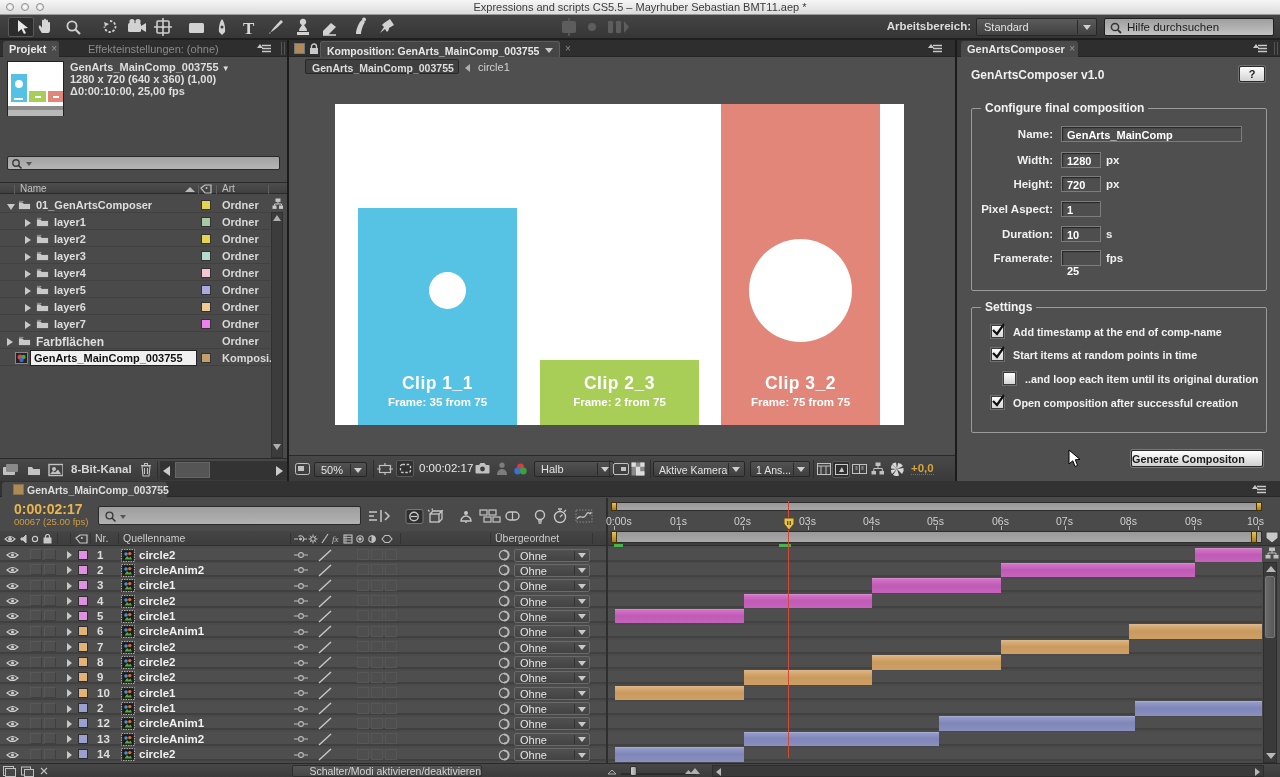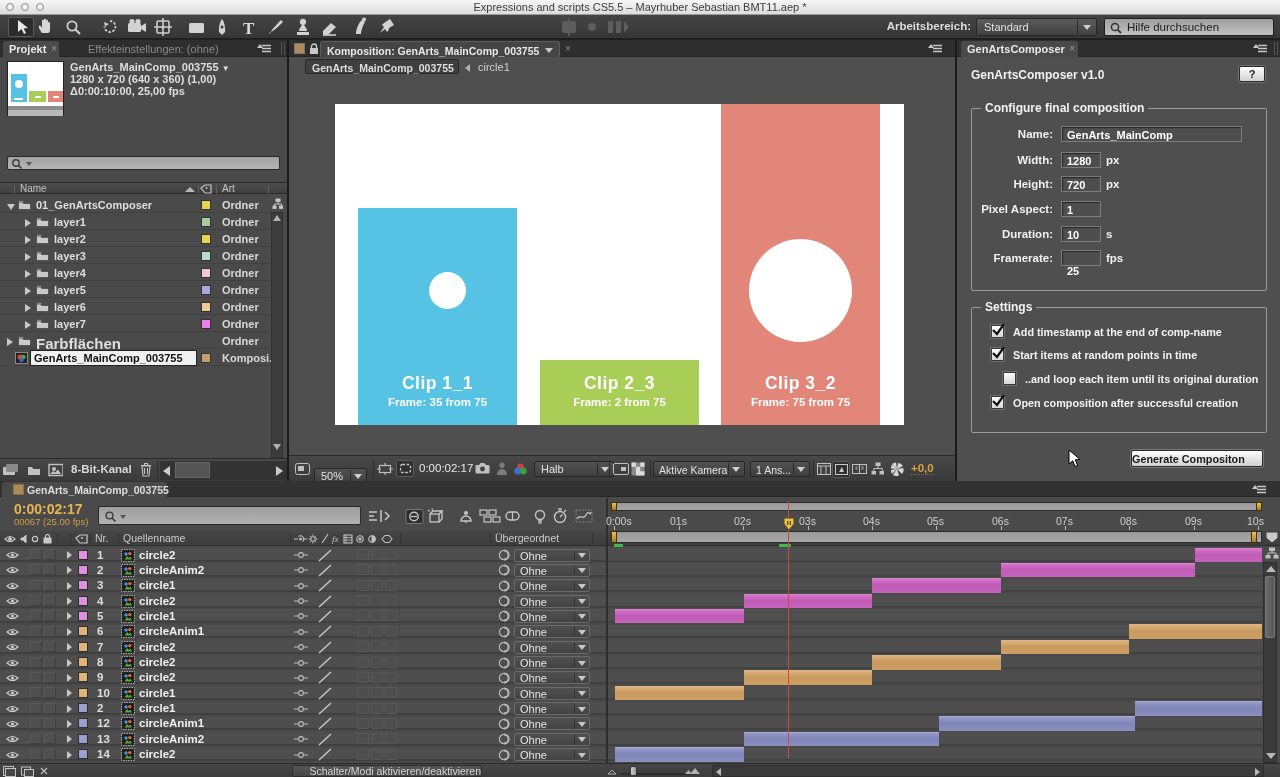--- a/index.html
+++ b/index.html
@@ -187,21 +187,21 @@
       <path d="M0.5 2 h4 l1.2 1.5 h6.8 v6 h-12 Z M0.5 2 v-1.2 h4.5 l1 1.2" fill="#c9c9c9" stroke="#3e3e3e" stroke-width="0.7"></path>
     </svg>
 <div class="tx b" style="left:54px;top:278px;font-size:11px">layer7</div>
 <div class="a" style="left:201px;top:279px;width:10px;height:10px;background:#f07ff0;border:1px solid #333"></div>
 <div class="tx b" style="left:222px;top:278px;font-size:11px;color:#d8d8d8">Ordner</div>
 <div class="a" style="left:0;top:293px;width:270px;height:16px;border-bottom:1px solid #414141"></div>
 <div class="a" style="left:7px;top:298px;width:0;height:0;border-top:4.5px solid transparent;border-bottom:4.5px solid transparent;border-left:6px solid #c8c8c8"></div>
 <svg class="a" style="left:18px;top:296px" width="13" height="10" viewBox="0 0 13 10">
       <path d="M0.5 2 h4 l1.2 1.5 h6.8 v6 h-12 Z M0.5 2 v-1.2 h4.5 l1 1.2" fill="#c9c9c9" stroke="#3e3e3e" stroke-width="0.7"></path>
     </svg>
-<div class="tx b" style="left:36px;top:295px;font-size:15px">Farbflächen</div>
+<div class="tx b" style="left:36px;top:295px;font-size:12px">Farbflächen</div>
 <div class="tx b" style="left:222px;top:295px;font-size:11px;color:#d8d8d8">Ordner</div>
 <div class="a" style="left:0;top:310px;width:270px;height:16px;border-bottom:1px solid #414141"></div>
 <svg class="a" style="left:15px;top:312px" width="13" height="12" viewBox="0 0 13 12">
       <rect x="0.5" y="0.5" width="12" height="11" fill="#222" stroke="#888"></rect>
       <circle cx="5" cy="5" r="2.5" fill="#d44"></circle>
       <circle cx="8.5" cy="5" r="2.2" fill="#4a4"></circle>
       <circle cx="6.5" cy="8" r="2.2" fill="#46c"></circle>
     </svg>
 <div class="a" style="left:30px;top:310px;width:167px;height:16px;background:#f0f0f0;border:1px solid #222"></div>
 <div class="a b tx" style="left:34px;top:312px;color:#111;font-size:11px">GenArts_MainComp_003755</div>
@@ -274,21 +274,21 @@
 <div class="a" style="left:386px;top:0;width:159px;height:321px;background:#e2867a"></div>
 <div class="a" style="left:414px;top:135px;width:103px;height:103px;border-radius:50%;background:#fff"></div>
 <div class="tx b" style="left:386px;top:269px;width:159px;text-align:center;color:#fff;font-size:17.5px;letter-spacing:0.5px">Clip 3_2</div>
 <div class="tx b" style="left:386px;top:292px;width:159px;text-align:center;color:#fff;font-size:11.5px">Frame: 75 from 75</div>
 </div>
 <div class="a" style="left:0;top:415px;width:666px;height:26px;background:linear-gradient(#484848,#3a3a3a);border-top:1px solid #2a2a2a">
 <svg class="a" style="left:6px;top:7px" width="15" height="12" viewBox="0 0 15 12">
         <rect x="0.5" y="0.5" width="14" height="11" rx="2" fill="none" stroke="#c0c0c0"></rect>
         <rect x="3" y="3" width="6" height="5" fill="#c0c0c0"></rect>
       </svg>
-<div class="dd" style="left:25px;top:12px;width:53px;height:15px">
+<div class="dd" style="left:25px;top:6px;width:53px;height:15px">
         <span style="position:absolute;left:6px;top:1px">50%</span>
         <div class="a" style="right:15px;top:1px;bottom:1px;width:1px;background:#2a2a2a"></div>
         <div class="ddarr" style="right:4px"></div>
       </div>
 <div class="sep" style="left:84px;top:4px;height:18px"></div>
 <svg class="a" style="left:88px;top:7px" width="16" height="12" viewBox="0 0 16 12">
         <rect x="2.5" y="2.5" width="11" height="7" fill="none" stroke="#c0c0c0" stroke-width="1.2"></rect>
         <path d="M0 6 h4 M12 6 h4 M8 0 v3 M8 9 v3" stroke="#c0c0c0" stroke-width="1.2"></path>
       </svg>
 <div class="a" style="left:107px;top:4px;width:18px;height:17px;background:#303030;border:1px solid #5a5a5a;border-radius:2px"></div>

